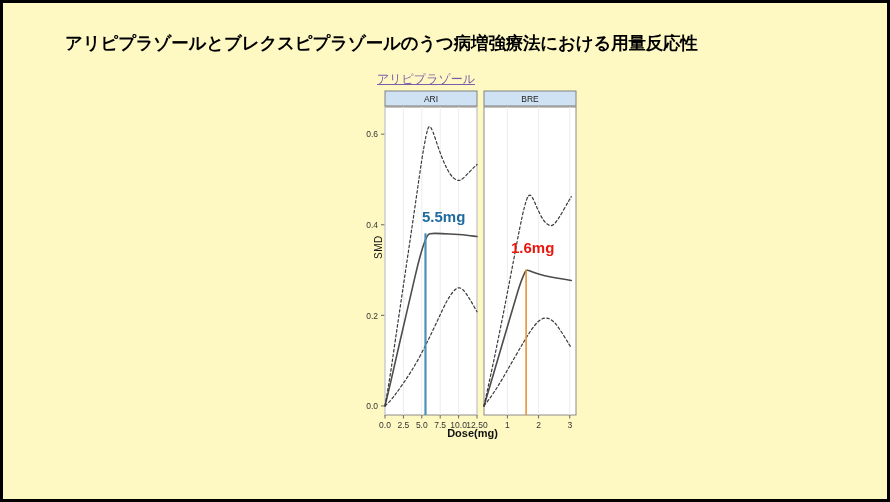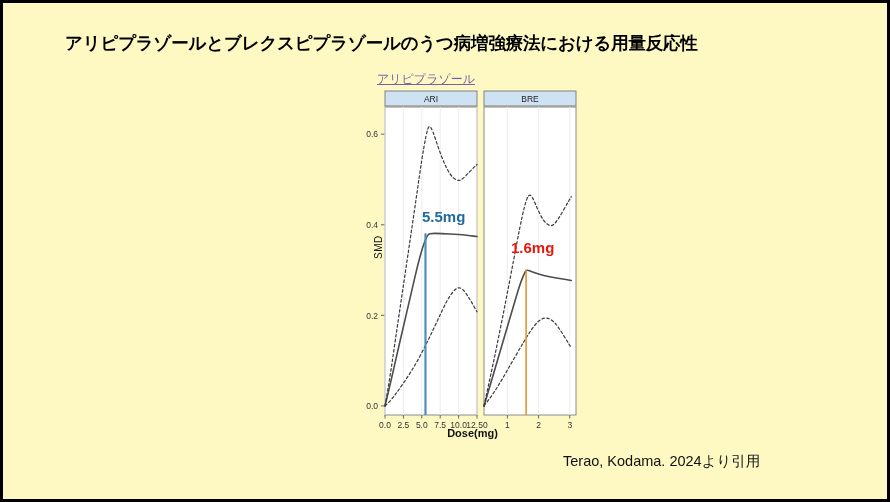--- a/index.html
+++ b/index.html
@@ -189,16 +189,15 @@
           <line x1="183.5762711864407" y1="326" x2="183.5762711864407" y2="329.5" stroke="#666" stroke-width="1"></line>
           <text x="183.5762711864407" y="339" text-anchor="middle" font-size="8.5" fill="#333" font-family="&quot;Liberation Sans&quot;, sans-serif">2</text>
           <line x1="214.76271186440678" y1="326" x2="214.76271186440678" y2="329.5" stroke="#666" stroke-width="1"></line>
           <text x="214.76271186440678" y="339" text-anchor="middle" font-size="8.5" fill="#333" font-family="&quot;Liberation Sans&quot;, sans-serif">3</text>
         </svg>
     </div>
 
     <div class="dose-label" id="label-ari-dose">5.5mg</div>
     <div class="dose-label" id="label-bre-dose">1.6mg</div>
 
-    <div id="citation">Terao, Kodama. 2024より引用</div>
 
   </div>
 </div>
 
 </body></html>

